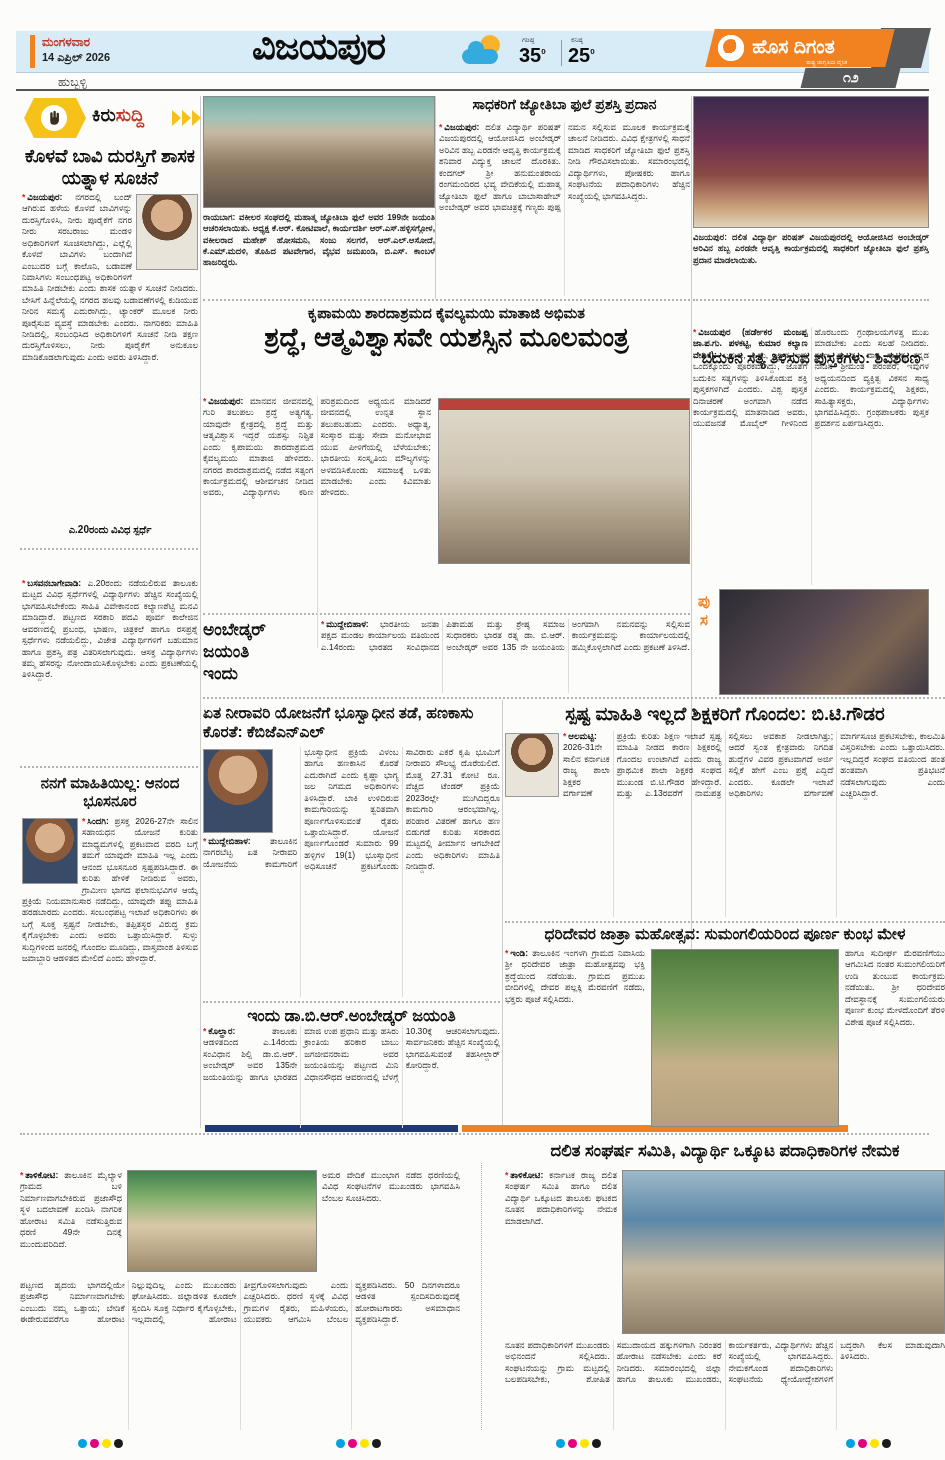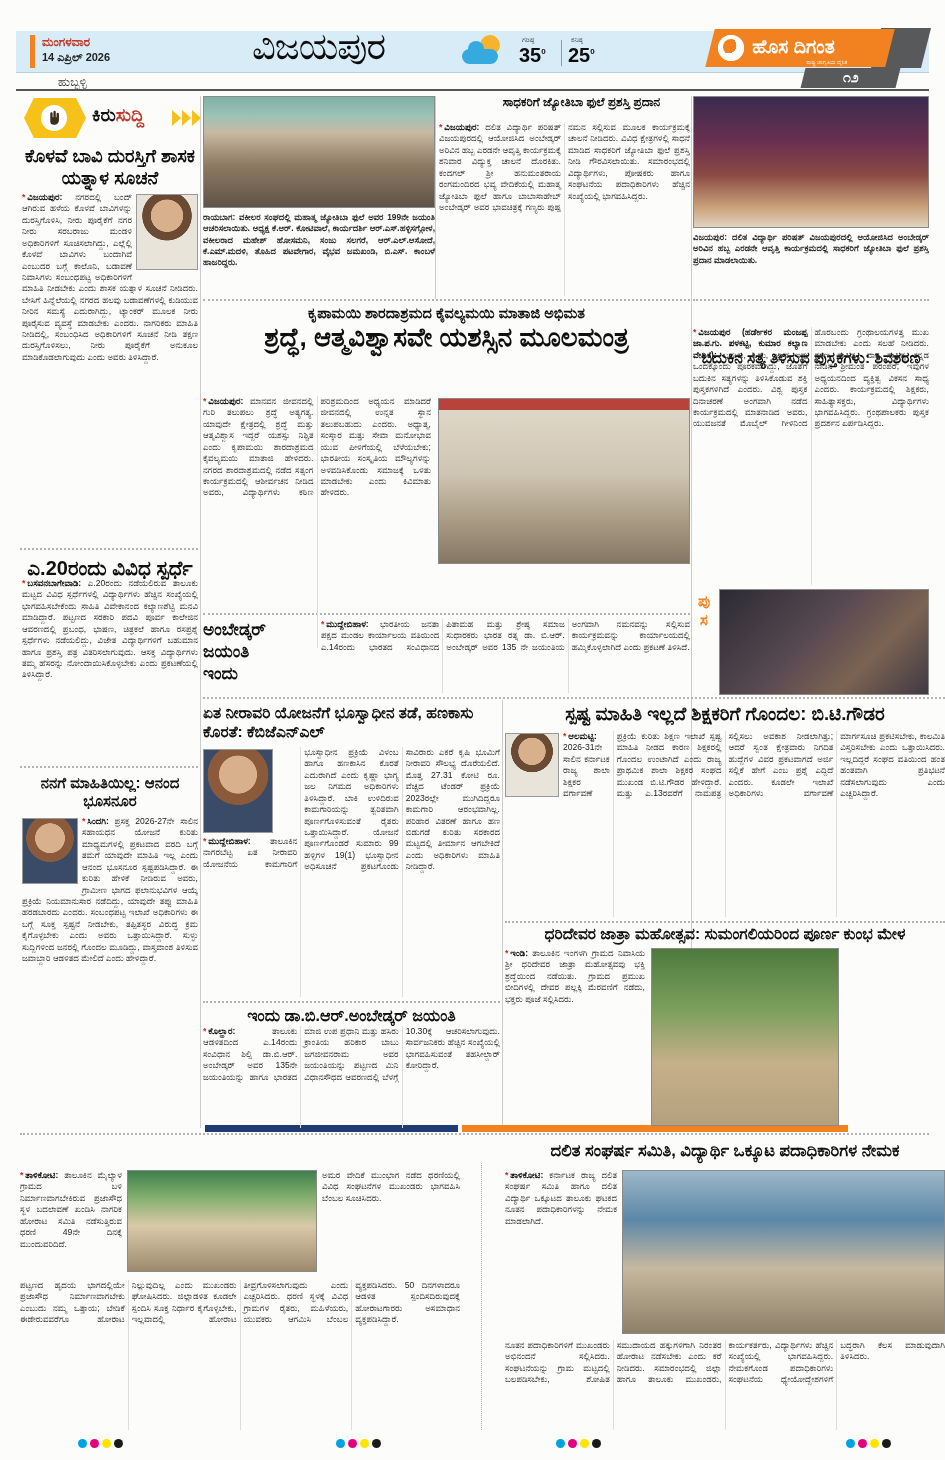--- a/index.html
+++ b/index.html
@@ -29,21 +29,21 @@
     background:radial-gradient(circle at 50% 30%,#d9b08c 0 28%,#8a5a3b 29% 45%,#394b66 46% 100%);}
   .portrait-w{background:radial-gradient(circle at 50% 28%,#d9b08c 0 26%,#6b4a33 27% 40%,#e8e4da 41% 100%);}
   .cap{font-size:8.4px;line-height:1.34;font-weight:bold;color:#2a2a2a;text-align:justify;overflow:hidden;}
   .prelines{white-space:pre-line;}
   
   .strip{background:#d8ecf7;}
   .obar{background:#f08222;}
   .day{font-size:12px;font-weight:bold;color:#c0392b;}
   .date{font-size:11px;font-weight:bold;color:#222;}
   .hcity{font-size:12px;color:#333;}
-  .mast{font-size:37px;font-weight:normal;color:#0d0d0d;letter-spacing:-1px;text-align:right;}
+  .mast{font-size:37px;font-weight:bold;color:#0d0d0d;letter-spacing:-1px;text-align:right;}
   .wlab{font-size:7px;color:#333;}
   .wtemp{font-size:20px;font-weight:bold;color:#0d0d0d;line-height:1;}
   .wtemp sup{font-size:8px;}
   .sun{width:20px;height:20px;border-radius:50%;background:#f7b32b;}
   .cloud{width:36px;height:15px;border-radius:8px;background:#35aadf;}
   .cloud:before{content:"";position:absolute;left:6px;top:-8px;width:16px;height:16px;border-radius:50%;background:#35aadf;}
   .skew{transform:skewX(-14deg);}
   .unskew{transform:skewX(14deg);}
   .lg-orange{background:#f28220;}
   .lg-gray{background:#58595b;}
@@ -132,35 +132,35 @@
     <div class="abs chev" style="left:158px;top:12px;"></div>
     <div class="abs chev" style="left:168px;top:12px;"></div>
   </div>
 
   <div class="abs hl center" style="left:22px;top:146px;width:176px;font-size:18px;">ಕೊಳವೆ ಬಾವಿ ದುರಸ್ತಿಗೆ ಶಾಸಕ ಯತ್ನಾಳ ಸೂಚನೆ</div>
   <div class="abs body" style="left:22px;top:192px;width:176px;height:354px;">
     <span class="portrait portrait-w" style="float:right;width:62px;height:76px;margin:2px 0 3px 4px;"></span>
     <span class="star">*</span><span class="dl">ವಿಜಯಪುರ:</span> <span>ನಗರದಲ್ಲಿ ಬಂದ್ ಆಗಿರುವ ಹಳೆಯ ಕೊಳವೆ ಬಾವಿಗಳನ್ನು ದುರಸ್ತಿಗೊಳಿಸಿ, ನೀರು ಪೂರೈಕೆಗೆ ನಗರ ನೀರು ಸರಬರಾಜು ಮಂಡಳಿ ಅಧಿಕಾರಿಗಳಿಗೆ ಸೂಚಿಸಲಾಗಿದ್ದು, ಎಲ್ಲೆಲ್ಲಿ ಕೊಳವೆ ಬಾವಿಗಳು ಬಂದಾಗಿವೆ ಎಂಬುದರ ಬಗ್ಗೆ ಕಾಲೊನಿ, ಬಡಾವಣೆ ನಿವಾಸಿಗಳು ಸಂಬಂಧಪಟ್ಟ ಅಧಿಕಾರಿಗಳಿಗೆ ಮಾಹಿತಿ ನೀಡಬೇಕು ಎಂದು ಶಾಸಕ ಯತ್ನಾಳ ಸೂಚನೆ ನೀಡಿದರು. ಬೇಸಿಗೆ ಹಿನ್ನೆಲೆಯಲ್ಲಿ ನಗರದ ಹಲವು ಬಡಾವಣೆಗಳಲ್ಲಿ ಕುಡಿಯುವ ನೀರಿನ ಸಮಸ್ಯೆ ಎದುರಾಗಿದ್ದು, ಟ್ಯಾಂಕರ್ ಮೂಲಕ ನೀರು ಪೂರೈಸುವ ವ್ಯವಸ್ಥೆ ಮಾಡಬೇಕು ಎಂದರು. ನಾಗರಿಕರು ಮಾಹಿತಿ ನೀಡಿದಲ್ಲಿ, ಸಂಬಂಧಿಸಿದ ಅಧಿಕಾರಿಗಳಿಗೆ ಸೂಚನೆ ನೀಡಿ ತಕ್ಷಣ ದುರಸ್ತಿಗೊಳಿಸಲು, ನೀರು ಪೂರೈಕೆಗೆ ಅನುಕೂಲ ಮಾಡಿಕೊಡಲಾಗುವುದು ಎಂದು ಅವರು ತಿಳಿಸಿದ್ದಾರೆ.</span>
   </div>
 
-  <div class="abs hl center" style="left:22px;top:556px;width:176px;font-size:20px;">ಎ.20ರಂದು ವಿವಿಧ ಸ್ಪರ್ಧೆ</div>
+  <div class="abs hl center" style="left:22px;top:524px;width:176px;font-size:10px;">ಎ.20ರಂದು ವಿವಿಧ ಸ್ಪರ್ಧೆ</div>
   <div class="abs body" style="left:22px;top:578px;width:176px;height:184px;">
     <span class="star">*</span><span class="dl">ಬಸವನಬಾಗೇವಾಡಿ:</span> <span>ಎ.20ರಂದು ನಡೆಯಲಿರುವ ತಾಲೂಕು ಮಟ್ಟದ ವಿವಿಧ ಸ್ಪರ್ಧೆಗಳಲ್ಲಿ ವಿದ್ಯಾರ್ಥಿಗಳು ಹೆಚ್ಚಿನ ಸಂಖ್ಯೆಯಲ್ಲಿ ಭಾಗವಹಿಸಬೇಕೆಂದು ಸಾಹಿತಿ ವಿವೇಕಾನಂದ ಕಲ್ಯಾಣಶೆಟ್ಟಿ ಮನವಿ ಮಾಡಿದ್ದಾರೆ. ಪಟ್ಟಣದ ಸರಕಾರಿ ಪದವಿ ಪೂರ್ವ ಕಾಲೇಜಿನ ಆವರಣದಲ್ಲಿ ಪ್ರಬಂಧ, ಭಾಷಣ, ಚಿತ್ರಕಲೆ ಹಾಗೂ ರಸಪ್ರಶ್ನೆ ಸ್ಪರ್ಧೆಗಳು ನಡೆಯಲಿದ್ದು, ವಿಜೇತ ವಿದ್ಯಾರ್ಥಿಗಳಿಗೆ ಬಹುಮಾನ ಹಾಗೂ ಪ್ರಶಸ್ತಿ ಪತ್ರ ವಿತರಿಸಲಾಗುವುದು. ಆಸಕ್ತ ವಿದ್ಯಾರ್ಥಿಗಳು ತಮ್ಮ ಹೆಸರನ್ನು ನೋಂದಾಯಿಸಿಕೊಳ್ಳಬೇಕು ಎಂದು ಪ್ರಕಟಣೆಯಲ್ಲಿ ತಿಳಿಸಿದ್ದಾರೆ.</span>
   </div>
 
   <div class="abs hl center" style="left:22px;top:774px;width:176px;font-size:15px;">ನನಗೆ ಮಾಹಿತಿಯಿಲ್ಲ: ಆನಂದ ಭೂಸನೂರ</div>
   <div class="abs body" style="left:22px;top:816px;width:176px;height:312px;">
     <span class="portrait" style="float:left;width:56px;height:66px;margin:2px 4px 3px 0;"></span>
     <span class="star">*</span><span class="dl">ಸಿಂದಗಿ:</span> <span>ಪ್ರಸಕ್ತ 2026-27ನೇ ಸಾಲಿನ ಸಹಾಯಧನ ಯೋಜನೆ ಕುರಿತು ಮಾಧ್ಯಮಗಳಲ್ಲಿ ಪ್ರಕಟವಾದ ವರದಿ ಬಗ್ಗೆ ತಮಗೆ ಯಾವುದೇ ಮಾಹಿತಿ ಇಲ್ಲ ಎಂದು ಆನಂದ ಭೂಸನೂರ ಸ್ಪಷ್ಟಪಡಿಸಿದ್ದಾರೆ. ಈ ಕುರಿತು ಹೇಳಿಕೆ ನೀಡಿರುವ ಅವರು, ಗ್ರಾಮೀಣ ಭಾಗದ ಫಲಾನುಭವಿಗಳ ಆಯ್ಕೆ ಪ್ರಕ್ರಿಯೆ ನಿಯಮಾನುಸಾರ ನಡೆದಿದ್ದು, ಯಾವುದೇ ತಪ್ಪು ಮಾಹಿತಿ ಹರಡಬಾರದು ಎಂದರು. ಸಂಬಂಧಪಟ್ಟ ಇಲಾಖೆ ಅಧಿಕಾರಿಗಳು ಈ ಬಗ್ಗೆ ಸೂಕ್ತ ಸ್ಪಷ್ಟನೆ ನೀಡಬೇಕು, ತಪ್ಪಿತಸ್ಥರ ವಿರುದ್ಧ ಕ್ರಮ ಕೈಗೊಳ್ಳಬೇಕು ಎಂದು ಅವರು ಒತ್ತಾಯಿಸಿದ್ದಾರೆ. ಸುಳ್ಳು ಸುದ್ದಿಗಳಿಂದ ಜನರಲ್ಲಿ ಗೊಂದಲ ಮೂಡಿದ್ದು, ವಾಸ್ತವಾಂಶ ತಿಳಿಸುವ ಜವಾಬ್ದಾರಿ ಆಡಳಿತದ ಮೇಲಿದೆ ಎಂದು ಹೇಳಿದ್ದಾರೆ.</span>
   </div>
 
   <div class="abs ph ph-raybag" style="left:203px;top:96px;width:232px;height:112px;"></div>
   <div class="abs cap" style="left:203px;top:212px;width:232px;height:84px;">ರಾಯಬಾಗ: ವಕೀಲರ ಸಂಘದಲ್ಲಿ ಮಹಾತ್ಮ ಜ್ಯೋತಿಬಾ ಫುಲೆ ಅವರ 199ನೇ ಜಯಂತಿ ಆಚರಿಸಲಾಯಿತು. ಅಧ್ಯಕ್ಷ ಕೆ.ಆರ್. ಕೋಟಿವಾಲೆ, ಕಾರ್ಯದರ್ಶಿ ಆರ್.ಎಸ್.ಹಳ್ಳಿಸಗ್ಗೋಳ, ವಕೀಲರಾದ ಮಹೇಶ್ ಹೋಸಮನಿ, ಸಂಜು ಸಲಗರೆ, ಆರ್.ಎಲ್.ಆಸೋದೆ, ಕೆ.ಎಮ್.ಮದಳಿ, ತೊಹಿದ ಪಟವೇಗಾರ, ವೈಭವ ಜಮಖಂಡಿ, ಬಿ.ಎಸ್. ಕಾಂಬಳೆ ಹಾಜರಿದ್ದರು.</div>
 
-  <div class="abs hl center" style="left:456px;top:96px;width:251px;font-size:12px;line-height:1.15;">ಸಾಧಕರಿಗೆ ಜ್ಯೋತಿಬಾ ಫುಲೆ ಪ್ರಶಸ್ತಿ ಪ್ರದಾನ</div>
+  <div class="abs hl center" style="left:439px;top:96px;width:251px;font-size:14px;line-height:1.15;">ಸಾಧಕರಿಗೆ ಜ್ಯೋತಿಬಾ ಫುಲೆ ಪ್ರಶಸ್ತಿ ಪ್ರದಾನ</div>
   <div class="abs body cols2" style="left:439px;top:122px;width:251px;height:174px;">
     <span class="star">*</span><span class="dl">ವಿಜಯಪುರ:</span> <span>ದಲಿತ ವಿದ್ಯಾರ್ಥಿ ಪರಿಷತ್ ವಿಜಯಪುರದಲ್ಲಿ ಆಯೋಜಿಸಿದ ಅಂಬೇಡ್ಕರ್ ಅರಿವಿನ ಹಬ್ಬ ಎರಡನೇ ಆವೃತ್ತಿ ಕಾರ್ಯಕ್ರಮಕ್ಕೆ ಶನಿವಾರ ವಿದ್ಯುಕ್ತ ಚಾಲನೆ ದೊರಕಿತು. ಕಂದಗಲ್ ಶ್ರೀ ಹನುಮಂತರಾಯ ರಂಗಮಂದಿರದ ಭವ್ಯ ವೇದಿಕೆಯಲ್ಲಿ ಮಹಾತ್ಮ ಜ್ಯೋತಿಬಾ ಫುಲೆ ಹಾಗೂ ಬಾಬಾಸಾಹೇಬ್ ಅಂಬೇಡ್ಕರ್ ಅವರ ಭಾವಚಿತ್ರಕ್ಕೆ ಗಣ್ಯರು ಪುಷ್ಪ ನಮನ ಸಲ್ಲಿಸುವ ಮೂಲಕ ಕಾರ್ಯಕ್ರಮಕ್ಕೆ ಚಾಲನೆ ನೀಡಿದರು. ವಿವಿಧ ಕ್ಷೇತ್ರಗಳಲ್ಲಿ ಸಾಧನೆ ಮಾಡಿದ ಸಾಧಕರಿಗೆ ಜ್ಯೋತಿಬಾ ಫುಲೆ ಪ್ರಶಸ್ತಿ ನೀಡಿ ಗೌರವಿಸಲಾಯಿತು. ಸಮಾರಂಭದಲ್ಲಿ ವಿದ್ಯಾರ್ಥಿಗಳು, ಪೋಷಕರು ಹಾಗೂ ಸಂಘಟನೆಯ ಪದಾಧಿಕಾರಿಗಳು ಹೆಚ್ಚಿನ ಸಂಖ್ಯೆಯಲ್ಲಿ ಭಾಗವಹಿಸಿದ್ದರು.</span>
   </div>
 
   <div class="abs ph ph-stage" style="left:693px;top:96px;width:236px;height:132px;"></div>
   <div class="abs cap" style="left:693px;top:232px;width:236px;height:64px;">ವಿಜಯಪುರ: ದಲಿತ ವಿದ್ಯಾರ್ಥಿ ಪರಿಷತ್ ವಿಜಯಪುರದಲ್ಲಿ ಆಯೋಜಿಸಿದ ಅಂಬೇಡ್ಕರ್ ಅರಿವಿನ ಹಬ್ಬ ಎರಡನೇ ಆವೃತ್ತಿ ಕಾರ್ಯಕ್ರಮದಲ್ಲಿ ಸಾಧಕರಿಗೆ ಜ್ಯೋತಿಬಾ ಫುಲೆ ಪ್ರಶಸ್ತಿ ಪ್ರದಾನ ಮಾಡಲಾಯಿತು.</div>
 
   <div class="abs hl center" style="left:203px;top:305px;width:487px;font-size:14.5px;">ಕೃಪಾಮಯಿ ಶಾರದಾಶ್ರಮದ ಕೈವಲ್ಯಮಯಿ ಮಾತಾಜಿ ಅಭಿಮತ</div>
   <div class="abs hl center" style="left:203px;top:322px;width:487px;font-size:26px;">ಶ್ರದ್ಧೆ, ಆತ್ಮವಿಶ್ವಾಸವೇ ಯಶಸ್ಸಿನ ಮೂಲಮಂತ್ರ</div>
   <div class="abs" style="left:203px;top:360px;width:487px;height:252px;overflow:hidden;margin-top:36px;">
@@ -198,25 +198,26 @@
     <span class="star">*</span><span class="dl">ಕೊಲ್ಹಾರ:</span> <span>ತಾಲೂಕು ಆಡಳಿತದಿಂದ ಎ.14ರಂದು ಸಂವಿಧಾನ ಶಿಲ್ಪಿ ಡಾ.ಬಿ.ಆರ್. ಅಂಬೇಡ್ಕರ್ ಅವರ 135ನೇ ಜಯಂತಿಯನ್ನು ಹಾಗೂ ಭಾರತದ ಮಾಜಿ ಉಪ ಪ್ರಧಾನಿ ಮತ್ತು ಹಸಿರು ಕ್ರಾಂತಿಯ ಹರಿಕಾರ ಬಾಬು ಜಗಜೀವನರಾಮ ಅವರ ಜಯಂತಿಯನ್ನು ಪಟ್ಟಣದ ಮಿನಿ ವಿಧಾನಸೌಧದ ಆವರಣದಲ್ಲಿ ಬೆಳಗ್ಗೆ 10.30ಕ್ಕೆ ಆಚರಿಸಲಾಗುವುದು. ಸಾರ್ವಜನಿಕರು ಹೆಚ್ಚಿನ ಸಂಖ್ಯೆಯಲ್ಲಿ ಭಾಗವಹಿಸುವಂತೆ ತಹಸೀಲ್ದಾರ್ ಕೋರಿದ್ದಾರೆ.</span>
   </div>
 
   <div class="abs hl center" style="left:505px;top:703px;width:440px;font-size:18.5px;">ಸ್ಪಷ್ಟ ಮಾಹಿತಿ ಇಲ್ಲದೆ ಶಿಕ್ಷಕರಿಗೆ ಗೊಂದಲ: ಬಿ.ಟಿ.ಗೌಡರ</div>
   <div class="abs body cols4" style="left:505px;top:731px;width:440px;height:186px;">
     <span class="portrait portrait-w" style="float:left;width:54px;height:64px;margin:2px 4px 3px 0;"></span>
     <span class="star">*</span><span class="dl">ಆಲಮಟ್ಟಿ:</span> <span>2026-31ನೇ ಸಾಲಿನ ಕರ್ನಾಟಕ ರಾಜ್ಯ ಶಾಲಾ ಶಿಕ್ಷಕರ ವರ್ಗಾವಣೆ ಪ್ರಕ್ರಿಯೆ ಕುರಿತು ಶಿಕ್ಷಣ ಇಲಾಖೆ ಸ್ಪಷ್ಟ ಮಾಹಿತಿ ನೀಡದ ಕಾರಣ ಶಿಕ್ಷಕರಲ್ಲಿ ಗೊಂದಲ ಉಂಟಾಗಿದೆ ಎಂದು ರಾಜ್ಯ ಪ್ರಾಥಮಿಕ ಶಾಲಾ ಶಿಕ್ಷಕರ ಸಂಘದ ಮುಖಂಡ ಬಿ.ಟಿ.ಗೌಡರ ಹೇಳಿದ್ದಾರೆ. ಮತ್ತು ಎ.13ರವರೆಗೆ ನಾಮಪತ್ರ ಸಲ್ಲಿಸಲು ಅವಕಾಶ ನೀಡಲಾಗಿತ್ತು; ಆದರೆ ಸ್ವಂತ ಕ್ಷೇತ್ರವಾರು ನಿಗದಿತ ಹುದ್ದೆಗಳ ವಿವರ ಪ್ರಕಟವಾಗದೆ ಅರ್ಜಿ ಸಲ್ಲಿಕೆ ಹೇಗೆ ಎಂಬ ಪ್ರಶ್ನೆ ಎದ್ದಿದೆ ಎಂದರು. ಕೂಡಲೇ ಇಲಾಖೆ ಅಧಿಕಾರಿಗಳು ವರ್ಗಾವಣೆ ಮಾರ್ಗಸೂಚಿ ಪ್ರಕಟಿಸಬೇಕು, ಕಾಲಮಿತಿ ವಿಸ್ತರಿಸಬೇಕು ಎಂದು ಒತ್ತಾಯಿಸಿದರು. ಇಲ್ಲದಿದ್ದರೆ ಸಂಘದ ವತಿಯಿಂದ ಹಂತ ಹಂತವಾಗಿ ಪ್ರತಿಭಟನೆ ನಡೆಸಲಾಗುವುದು ಎಂದು ಎಚ್ಚರಿಸಿದ್ದಾರೆ.</span>
   </div>
 
   <div class="abs hl center" style="left:505px;top:925px;width:440px;font-size:15.5px;">ಧರಿದೇವರ ಜಾತ್ರಾ ಮಹೋತ್ಸವ: ಸುಮಂಗಲಿಯರಿಂದ ಪೂರ್ಣ ಕುಂಭ ಮೇಳ</div>
-  <div class="abs" style="left:505px;top:948px;width:440px;height:180px;display:flex;gap:6px;">
+  <div class="abs" style="left:505px;top:948px;width:440px;height:180px;display:flex;gap:6px;align-items:center;">
     <div class="body" style="width:140px;height:180px;">
       <span class="star">*</span><span class="dl">ಇಂಡಿ:</span> <span>ತಾಲೂಕಿನ ಇಂಗಳಗಿ ಗ್ರಾಮದ ನಿವಾಸಿಯ ಶ್ರೀ ಧರಿದೇವರ ಜಾತ್ರಾ ಮಹೋತ್ಸವವು ಭಕ್ತಿ ಶ್ರದ್ಧೆಯಿಂದ ನಡೆಯಿತು. ಗ್ರಾಮದ ಪ್ರಮುಖ ಬೀದಿಗಳಲ್ಲಿ ದೇವರ ಪಲ್ಲಕ್ಕಿ ಮೆರವಣಿಗೆ ನಡೆದು, ಭಕ್ತರು ಪೂಜೆ ಸಲ್ಲಿಸಿದರು.</span>
     </div>
     <div class="ph ph-jatra" style="width:188px;height:178px;"></div>
+    <div class="body" style="flex:1;height:180px;">ಹಾಗೂ ಸುದೀರ್ಘ ಮೆರವಣಿಗೆಯು ಆಗಮಿಸಿದ ನಂತರ ಸುಮಂಗಲಿಯರಿಗೆ ಉಡಿ ತುಂಬುವ ಕಾರ್ಯಕ್ರಮ ನಡೆಯಿತು. ಶ್ರೀ ಧರಿದೇವರ ದೇವಸ್ಥಾನಕ್ಕೆ ಸುಮಂಗಲಿಯರು ಪೂರ್ಣ ಕುಂಭ ಮೇಳದೊಂದಿಗೆ ತೆರಳಿ ವಿಶೇಷ ಪೂಜೆ ಸಲ್ಲಿಸಿದರು.</div>
   </div>
 
   <div class="abs" style="left:20px;top:1170px;width:440px;height:104px;display:flex;gap:5px;">
     <div class="body" style="width:102px;height:104px;">
       <span class="star">*</span><span class="dl">ತಾಳಿಕೋಟಿ:</span> <span>ತಾಲೂಕಿನ ಮೈಲ್ಯಾಳ ಗ್ರಾಮದ ಬಳಿ ನಿರ್ಮಾಣವಾಗಬೇಕಿರುವ ಪ್ರಜಾಸೌಧ ಸ್ಥಳ ಬದಲಾವಣೆ ಖಂಡಿಸಿ ನಾಗರಿಕ ಹೋರಾಟ ಸಮಿತಿ ನಡೆಸುತ್ತಿರುವ ಧರಣಿ 49ನೇ ದಿನಕ್ಕೆ ಮುಂದುವರಿದಿದೆ.</span>
     </div>
     <div class="ph ph-dharani" style="width:190px;height:102px;"></div>
     <div class="body" style="flex:1;height:104px;">ಅಮರ ವೇದಿಕೆ ಮುಂಭಾಗ ನಡೆದ ಧರಣಿಯಲ್ಲಿ ವಿವಿಧ ಸಂಘಟನೆಗಳ ಮುಖಂಡರು ಭಾಗವಹಿಸಿ ಬೆಂಬಲ ಸೂಚಿಸಿದರು.</div>
   </div>
   <div class="abs body cols4" style="left:20px;top:1280px;width:440px;height:150px;">ಪಟ್ಟಣದ ಹೃದಯ ಭಾಗದಲ್ಲಿಯೇ ಪ್ರಜಾಸೌಧ ನಿರ್ಮಾಣವಾಗಬೇಕು ಎಂಬುದು ನಮ್ಮ ಒತ್ತಾಯ; ಬೇಡಿಕೆ ಈಡೇರುವವರೆಗೂ ಹೋರಾಟ ನಿಲ್ಲುವುದಿಲ್ಲ ಎಂದು ಮುಖಂಡರು ಘೋಷಿಸಿದರು. ಜಿಲ್ಲಾಡಳಿತ ಕೂಡಲೇ ಸ್ಪಂದಿಸಿ ಸೂಕ್ತ ನಿರ್ಧಾರ ಕೈಗೊಳ್ಳಬೇಕು, ಇಲ್ಲವಾದಲ್ಲಿ ಹೋರಾಟ ತೀವ್ರಗೊಳಿಸಲಾಗುವುದು ಎಂದು ಎಚ್ಚರಿಸಿದರು. ಧರಣಿ ಸ್ಥಳಕ್ಕೆ ವಿವಿಧ ಗ್ರಾಮಗಳ ರೈತರು, ಮಹಿಳೆಯರು, ಯುವಕರು ಆಗಮಿಸಿ ಬೆಂಬಲ ವ್ಯಕ್ತಪಡಿಸಿದರು. 50 ದಿನಗಳಾದರೂ ಆಡಳಿತ ಸ್ಪಂದಿಸದಿರುವುದಕ್ಕೆ ಹೋರಾಟಗಾರರು ಅಸಮಾಧಾನ ವ್ಯಕ್ತಪಡಿಸಿದ್ದಾರೆ.</div>

